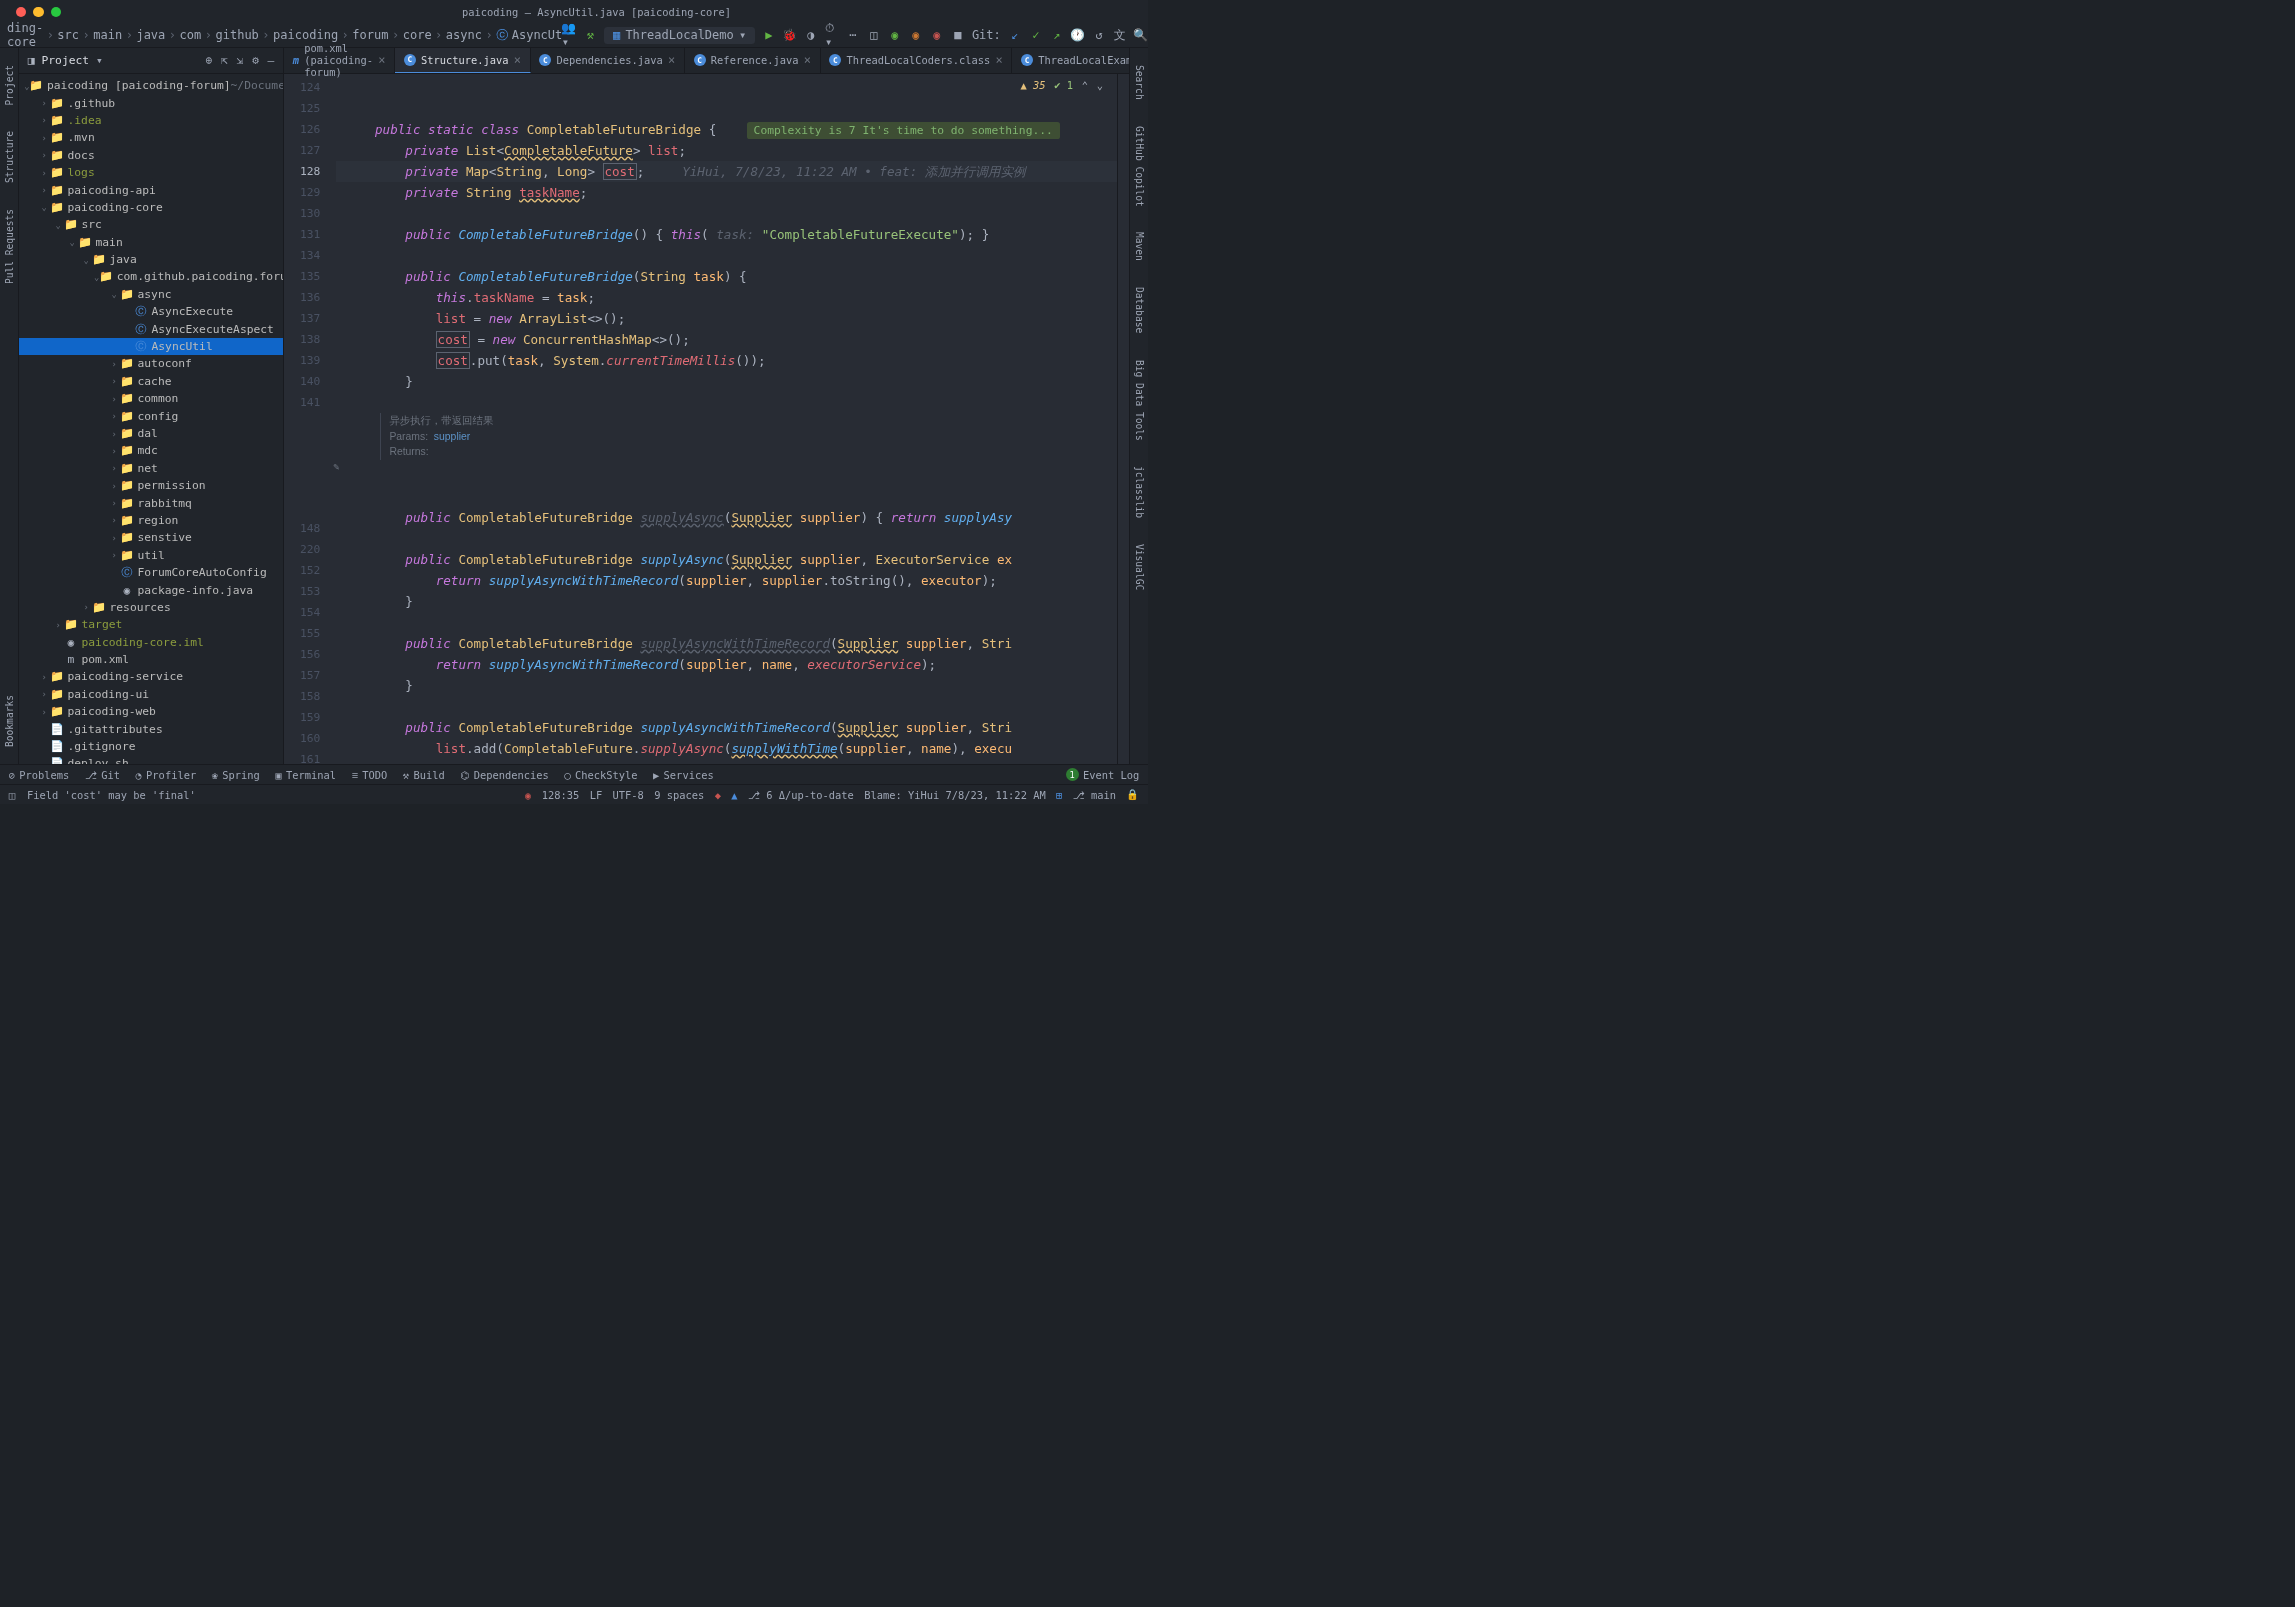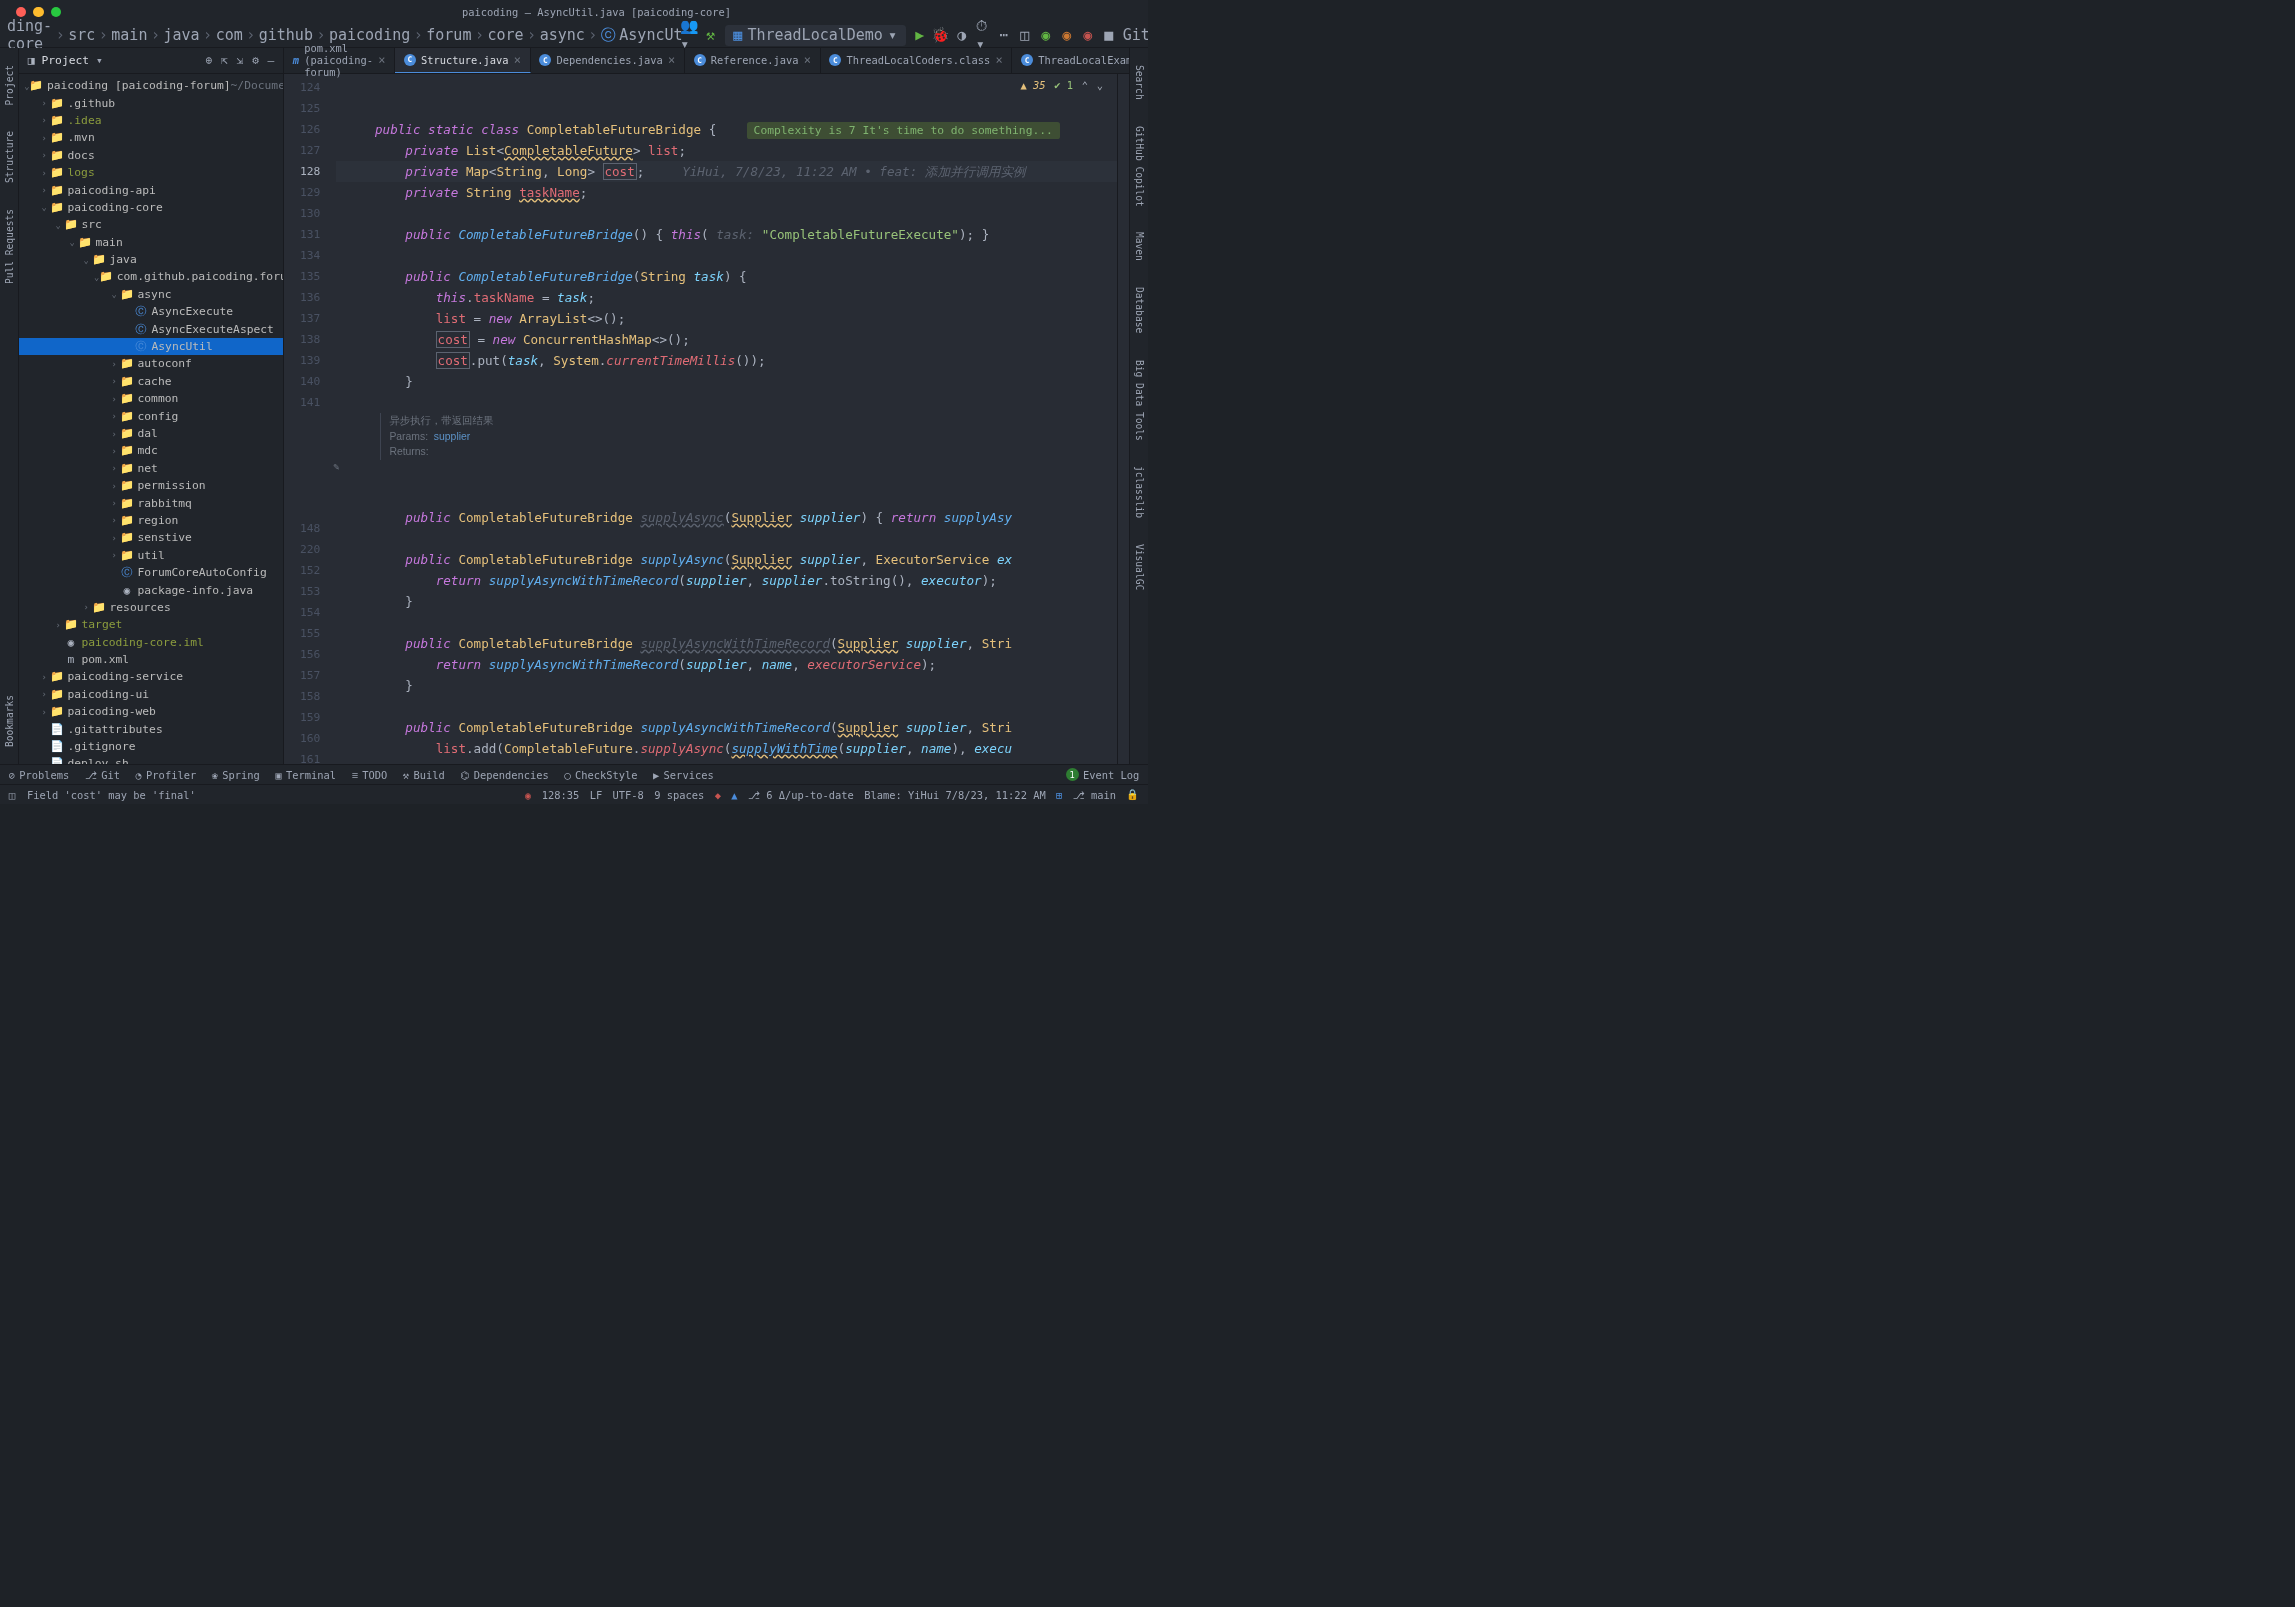--- a/index.html
+++ b/index.html
@@ -2,21 +2,21 @@
 <html style="font-size:14px"><head>
 <meta charset="utf-8">
 <style>
 * { margin: 0; padding: 0; box-sizing: border-box; }
 body { font-family: 'Menlo', 'Monaco', monospace; font-size: 11.3px; background: #1e2227; color: #abb2bf; overflow: hidden; width: 1148px; height: 804px; }
 .titlebar { height: 24px; background: #21252b; display: flex; align-items: center; padding: 0 16px; }
 .traffic-lights { display: flex; gap: 7px; }
 .traffic-lights span { width: 10.4px; height: 10.4px; border-radius: 50%; }
 .tl-red { background: #ff5f57; } .tl-yellow { background: #febc2e; } .tl-green { background: #28c840; }
 .title-text { flex: 1; text-align: center; color: #9da5b4; font-size: 10.4px; }
-.navbar { height: 23.5px; background: #21252b; display: flex; align-items: center; padding: 0 7px; border-bottom: 0.9px solid #181a1f; font-size: 15px; }
+.navbar { height: 23.5px; background: #21252b; display: flex; align-items: center; padding: 0 7px; border-bottom: 0.9px solid #181a1f; font-size: 12px; }
 .breadcrumb { display: flex; align-items: center; gap: 3.5px; color: #9da5b4; }
 .breadcrumb span.sep { color: #5c6370; }
 .breadcrumb .bc-item { cursor: pointer; }
 .nav-right { margin-left: auto; display: flex; align-items: center; gap: 7px; color: #9da5b4; }
 .nav-right .run-config { background: #2c313a; padding: 1.7px 8.7px; border-radius: 3.5px; display: flex; align-items: center; gap: 5.2px; }
 .nav-icon { width: 14px; height: 14px; display: inline-flex; align-items: center; justify-content: center; cursor: pointer; }
 .main-layout { display: flex; height: calc(100% - 24px - 23.5px - 20px - 20px); }
 .left-sidebar { width: 19px; background: #21252b; display: flex; flex-direction: column; align-items: center; padding-top: 17.4px; gap: 26px; border-right: 0.9px solid #181a1f; }
 .left-sidebar .vtab { writing-mode: vertical-lr; transform: rotate(180deg); font-size: 9.6px; color: #9da5b4; cursor: pointer; display: flex; align-items: center; gap: 3.5px; }
 .right-sidebar { width: 19px; background: #21252b; display: flex; flex-direction: column; align-items: center; padding-top: 17.4px; gap: 26px; border-left: 0.9px solid #181a1f; }
@@ -55,21 +55,21 @@
 .gutter .pencil { position: absolute; right: -3.5px; color: #6b727d; font-size: 10.4px; }
 .code { flex: 1; font-size: 12.6px; line-height: 21px; padding-top: 3.5px; white-space: pre; overflow: hidden; font-family: 'Menlo', 'Monaco', monospace; }
 .code .line { height: 21px; padding-left: 8.7px; }
 .code .line.current { background: #2c313a; }
 .kw { color: #c678dd; font-style: italic; }
 .type { color: #e5c07b; }
 .fn { color: #61afef; font-style: italic; }
 .str { color: #98c379; }
 .field { color: #e06c75; }
 .field-it { color: #e06c75; font-style: italic; }
-.param { color: #7dd3fc; font-style: italic; }
+.param { color: #fdba74; }
 .comment { color: #5c6370; font-style: italic; }
 .this { color: #c678dd; font-style: italic; }
 .warn-underline { text-decoration: wavy underline #e5c07b; }
 .box-sel { border: 0.9px solid #5c6370; padding: 0 0.9px; }
 .hint-label { color: #5c6370; font-style: italic; }
 .complexity-badge { background: #3e4e34; color: #7fb36f; padding: 1.7px 7px; border-radius: 2.6px; font-size: 11.3px; font-style: normal; }
 .info-box { margin-left: 35px; border-left: 1.7px solid #3e4451; padding-left: 8.7px; color: #6b727d; font-family: sans-serif; font-size: 10.4px; line-height: 15.6px; }
 .info-box .link { color: #5c92c7; }
 .editor-top-indicators { position: absolute; top: 5.2px; right: 26px; display: flex; gap: 8.7px; font-size: 10.4px; align-items: center; z-index: 5; }
 .editor-top-indicators .warn { color: #e5c07b; font-style: italic; }

